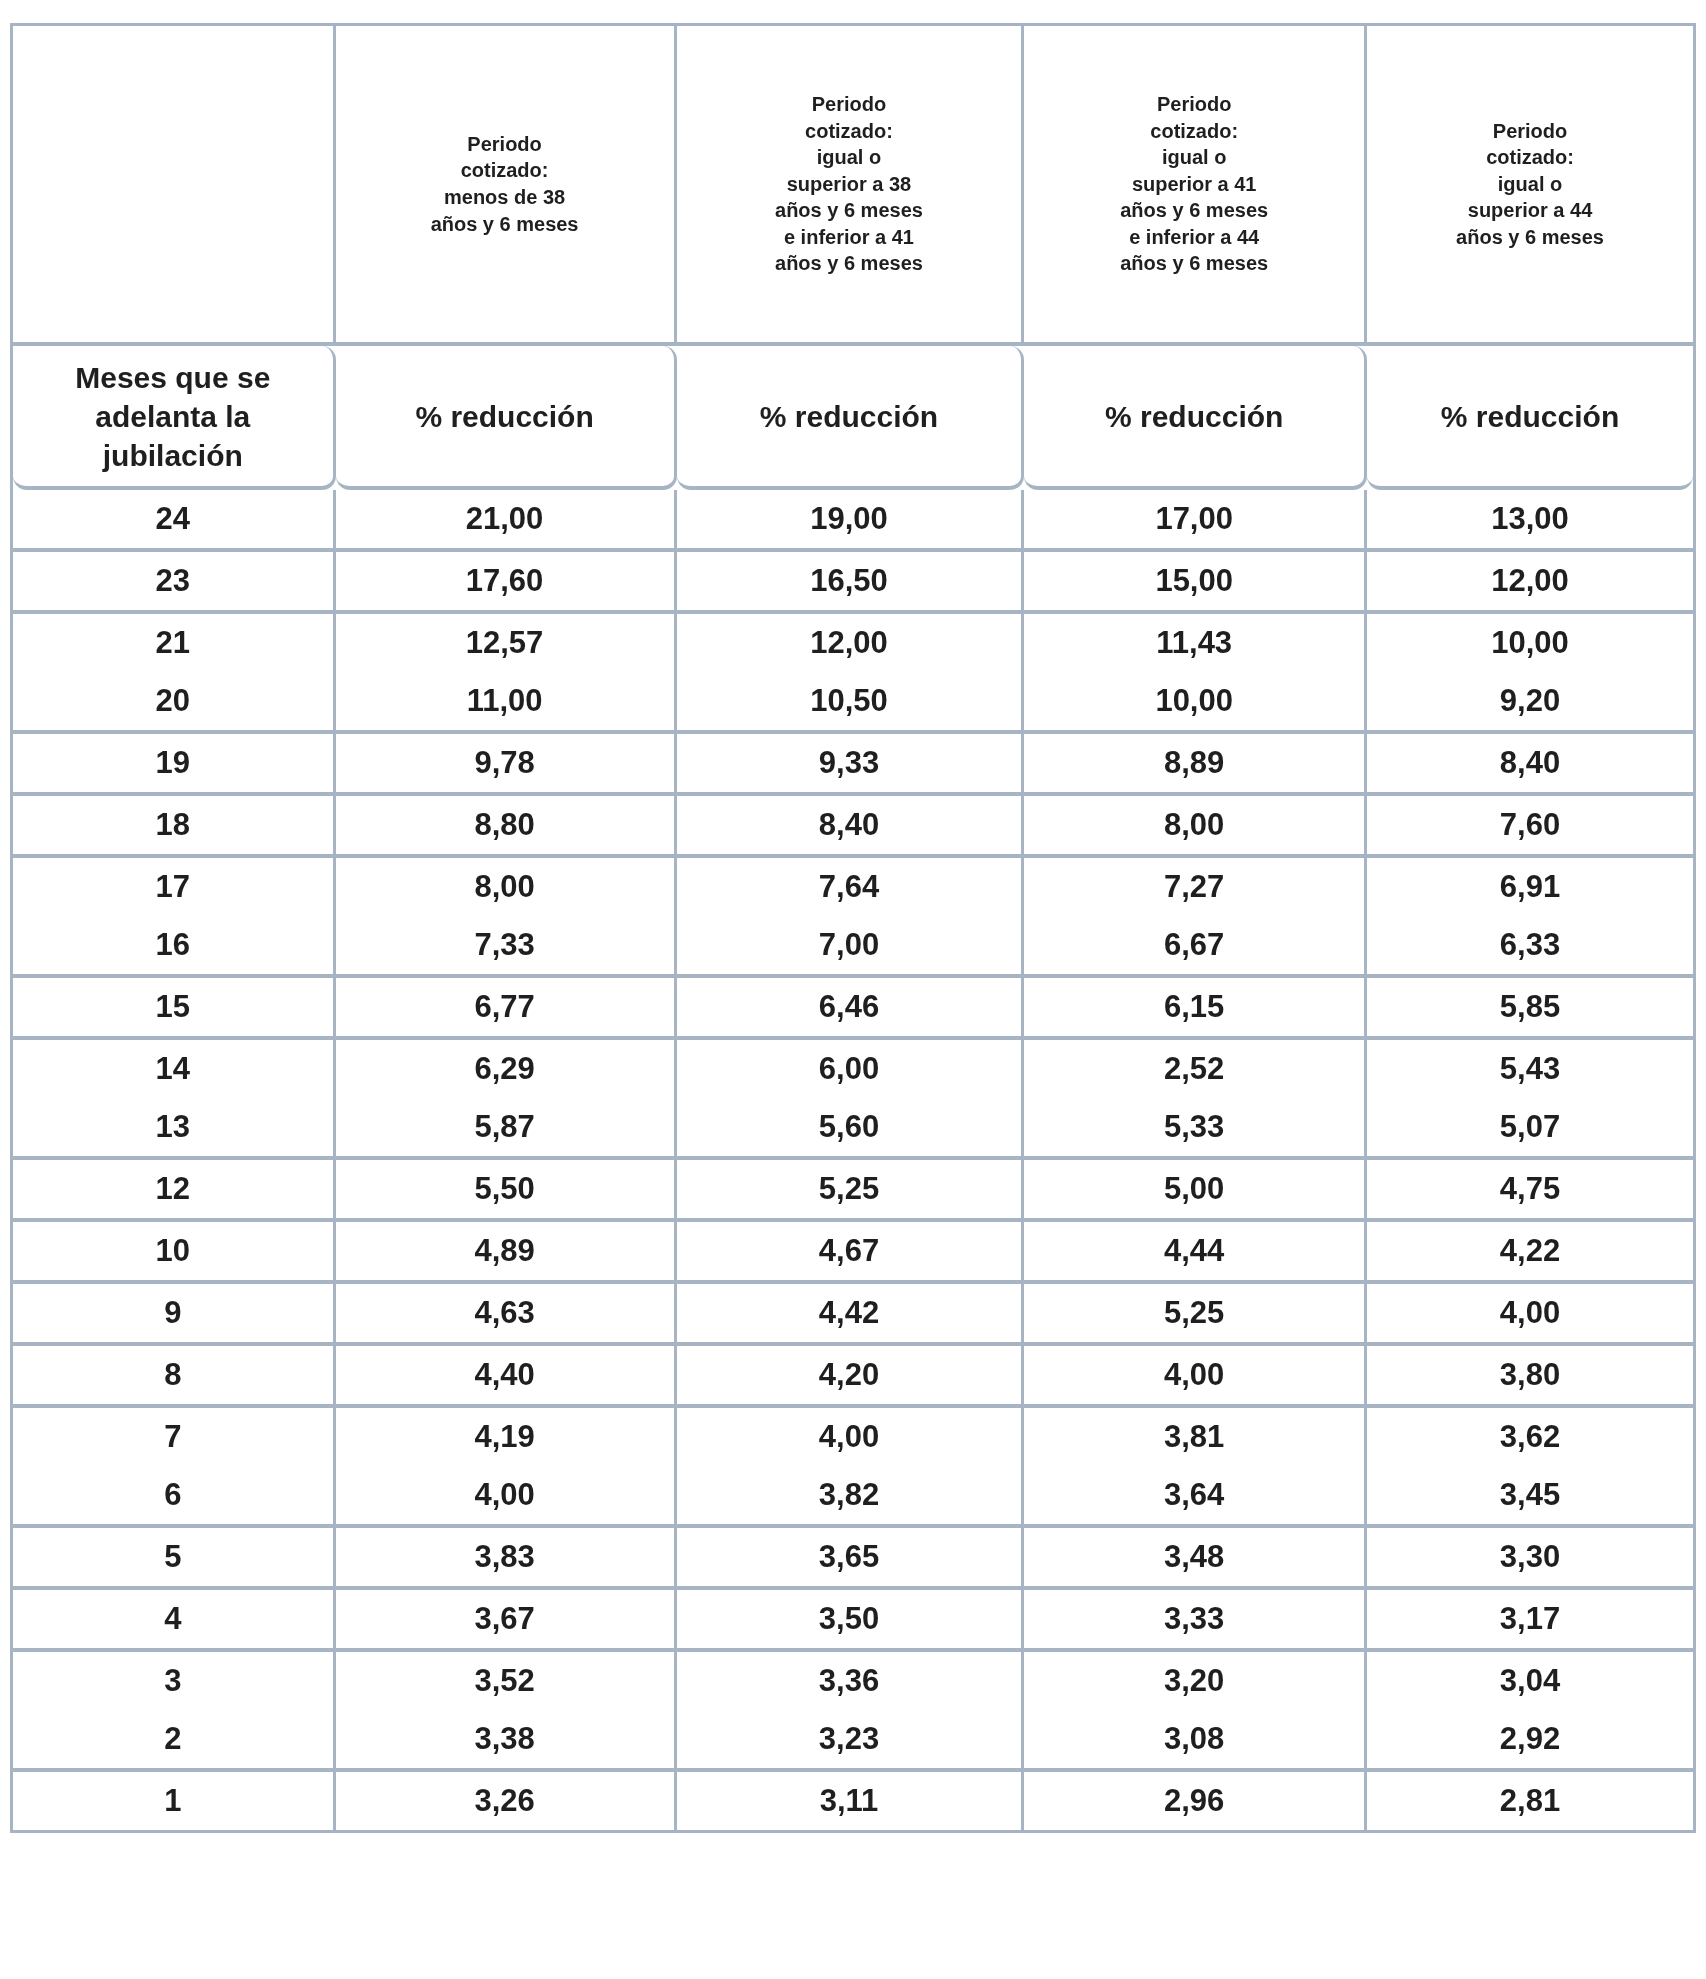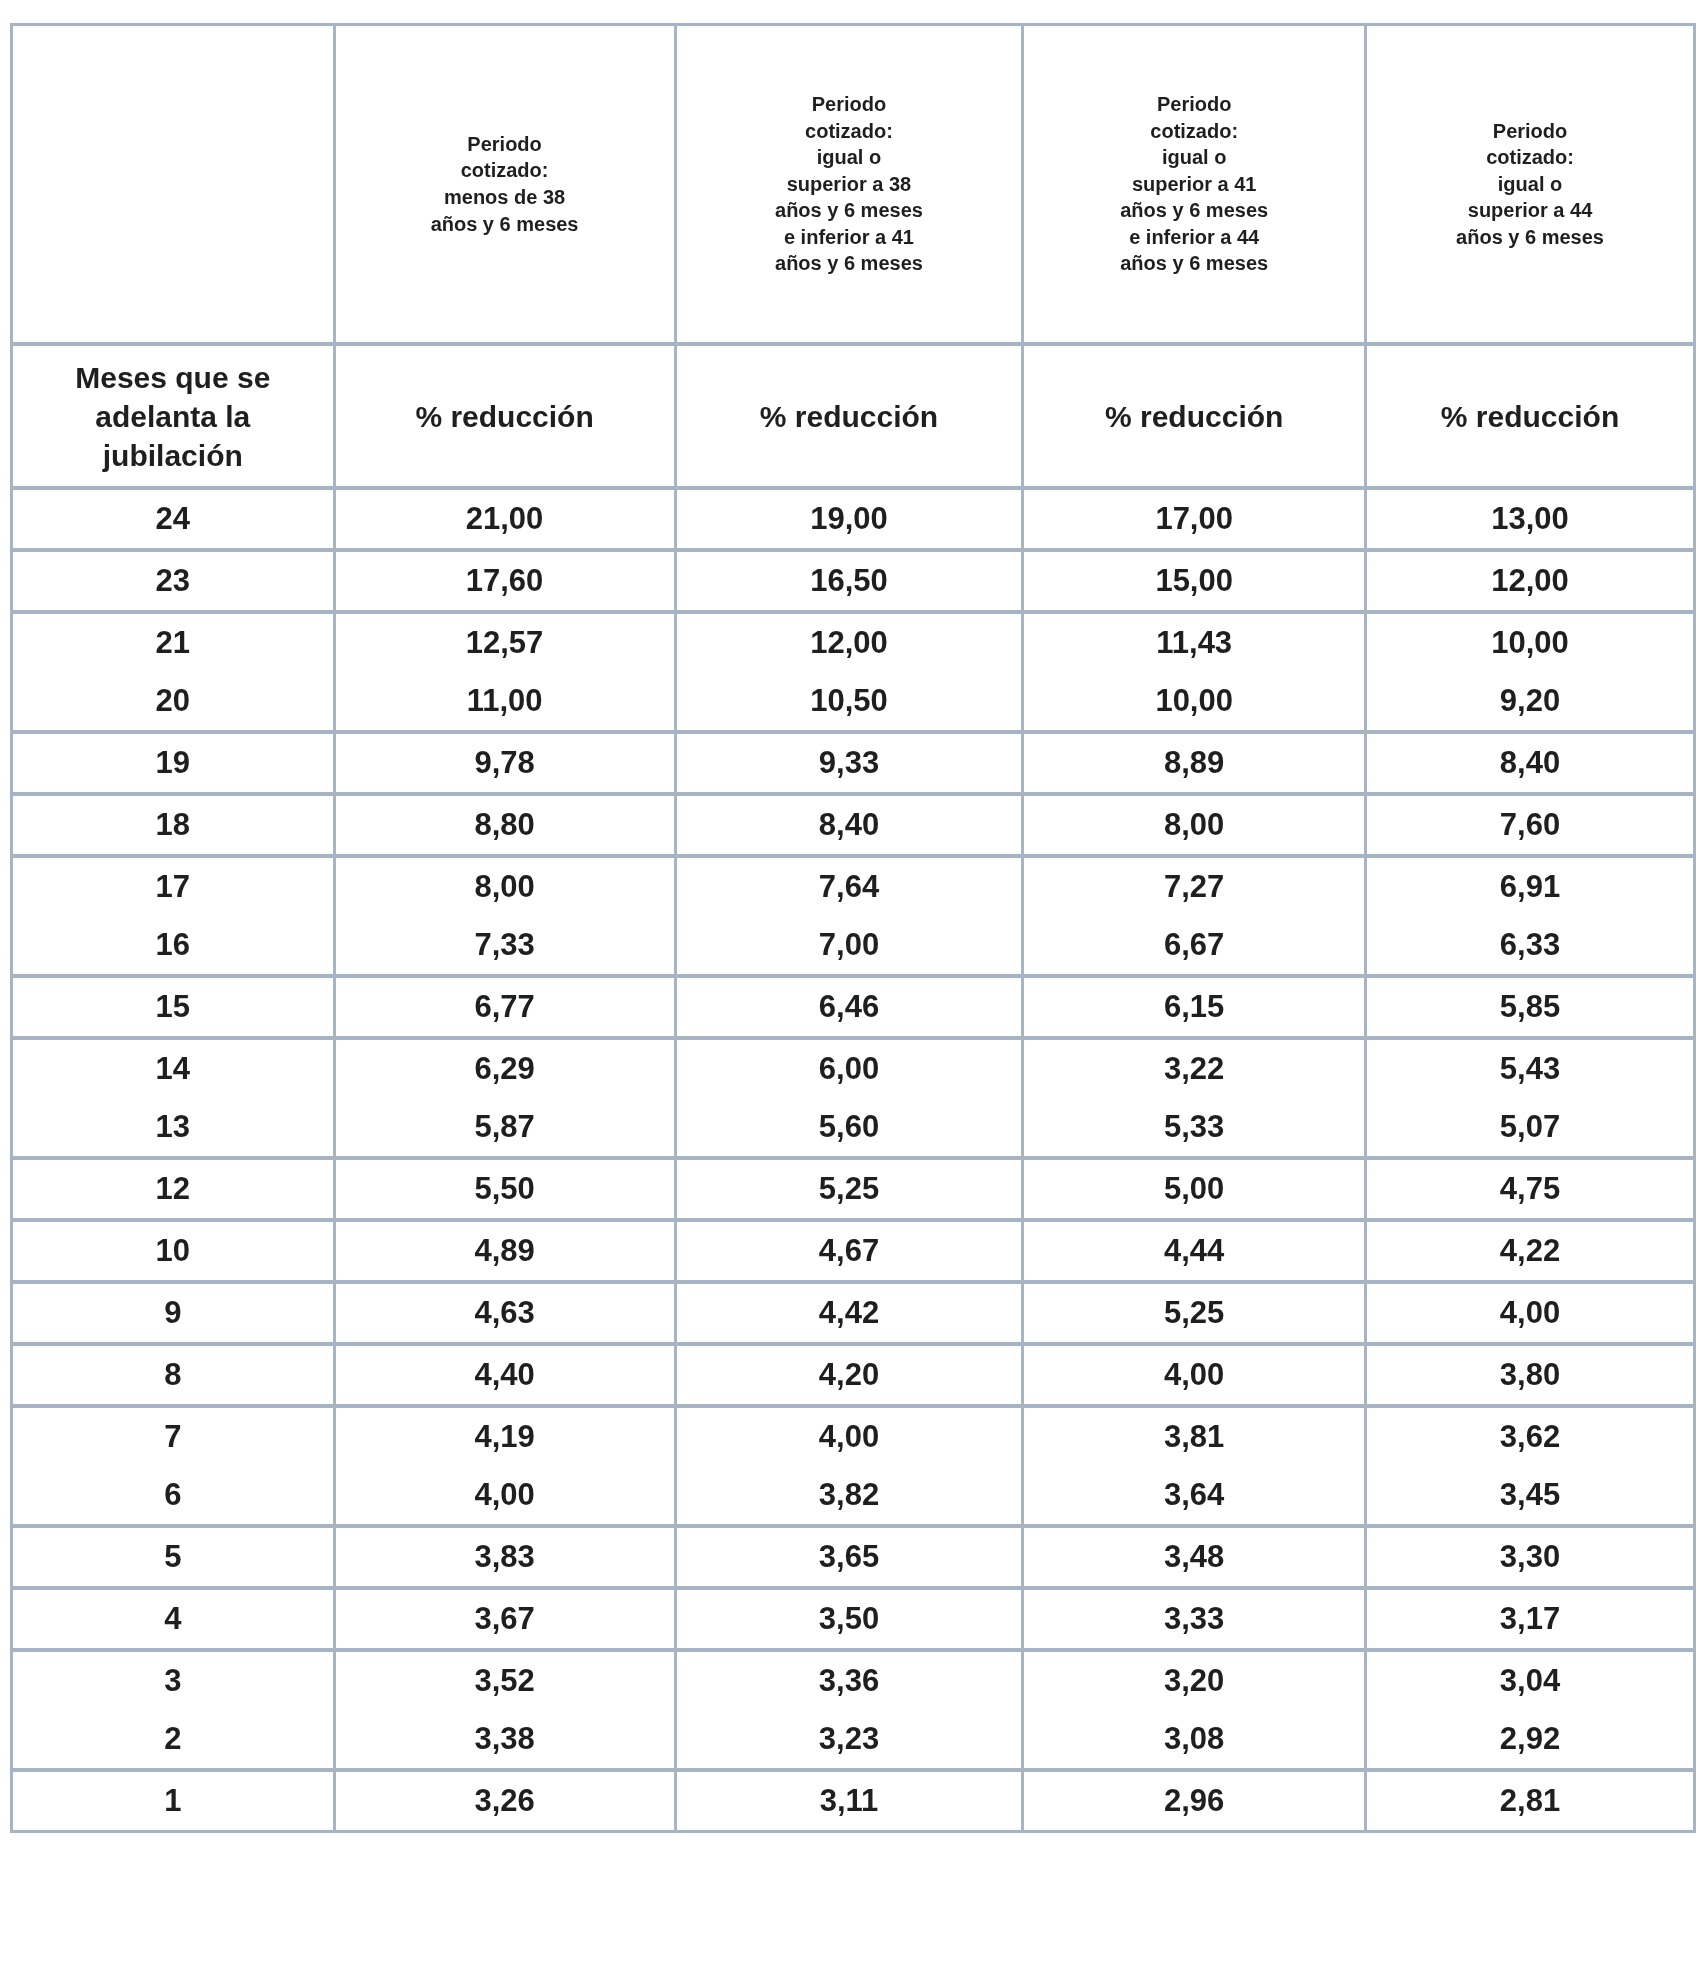--- a/index.html
+++ b/index.html
@@ -42,20 +42,21 @@
     height: 316px;
     font-size: 20px;
     line-height: 1.33;
     white-space: pre-line;
   }
   thead tr.labels th {
     height: 140px;
     font-size: 30px;
     line-height: 1.3;
     white-space: pre-line;
+    border-radius: 14px;
   }
   tbody td {
     height: 58px;
     font-size: 31px;
   }
   tbody tr.merge-down td { border-bottom: none; margin-top: 20px; }
 </style>
 </head>
 <body>
 
@@ -166,21 +167,21 @@
           <td>15</td>
           <td>6,77</td>
           <td>6,46</td>
           <td>6,15</td>
           <td>5,85</td>
         </tr>
         <tr class="merge-down">
           <td>14</td>
           <td>6,29</td>
           <td>6,00</td>
-          <td>3,22</td>
+          <td>2,52</td>
           <td>5,43</td>
         </tr>
         <tr>
           <td>13</td>
           <td>5,87</td>
           <td>5,60</td>
           <td>5,33</td>
           <td>5,07</td>
         </tr>
         <tr>

